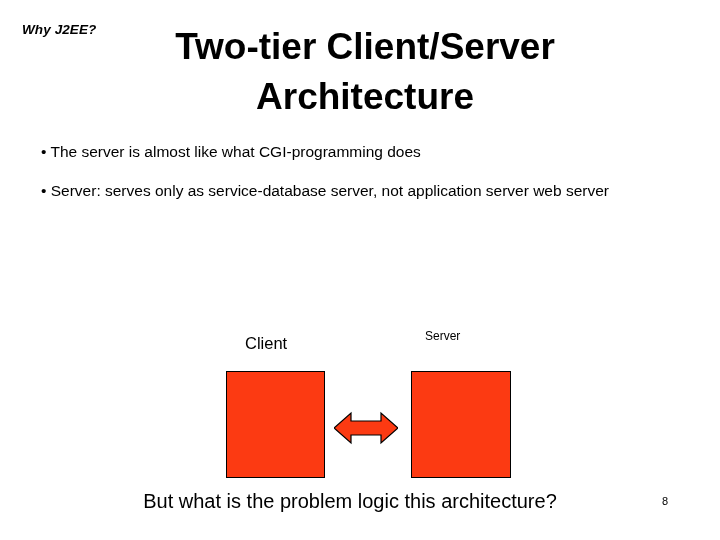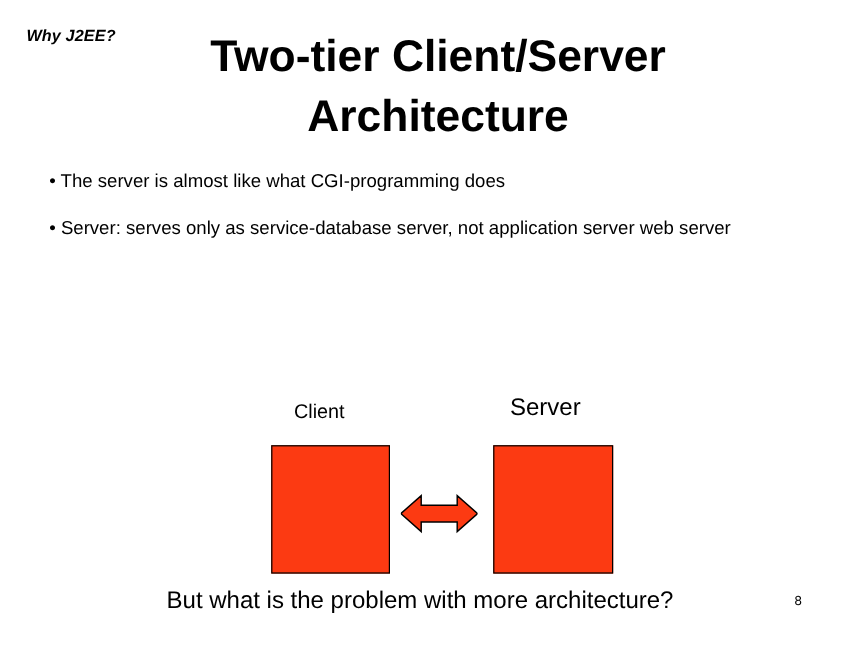--- a/index.html
+++ b/index.html
@@ -65,21 +65,21 @@
   .client-label {
     position: absolute;
     left: 222px;
     top: 334px;
     font-size: 16.5px;
   }
   .server-label {
     position: absolute;
     left: 402px;
     top: 329px;
-    font-size: 20px;
+    font-size: 12px;
   }
   .box {
     position: absolute;
     background: #fc3a12;
     border: 1px solid #000000;
   }
   .box-client {
     left: 203px;
     top: 371px;
     width: 97px;
@@ -134,17 +134,17 @@
     <div class="box box-client"></div>
     <div class="box box-server"></div>
 
     <div class="arrow">
       <svg width="64" height="36" viewBox="0 0 64 36" xmlns="http://www.w3.org/2000/svg">
         <polygon points="0,18 17,3 17,11 47,11 47,3 64,18 47,33 47,25 17,25 17,33" fill="#fc3a12" stroke="#000000" stroke-width="1.2"></polygon>
       </svg>
     </div>
   </div>
 
-  <div class="question">But what is the problem with more architecture?</div>
+  <div class="question">But what is the problem logic this architecture?</div>
 
   <div class="page-number">8</div>
 
 </div>
 
 </body></html>

